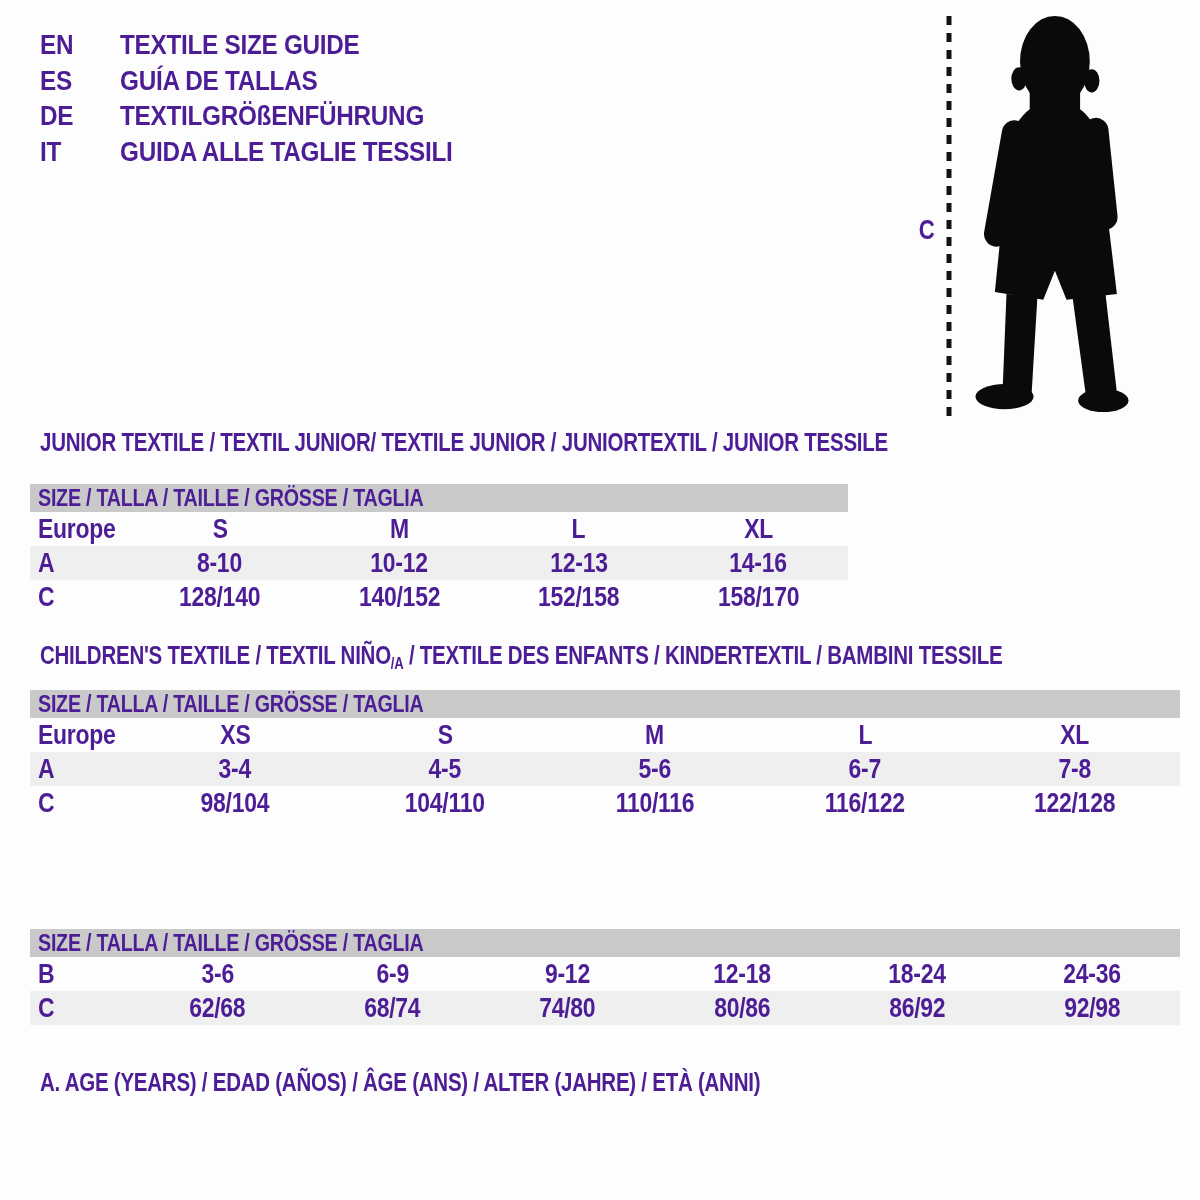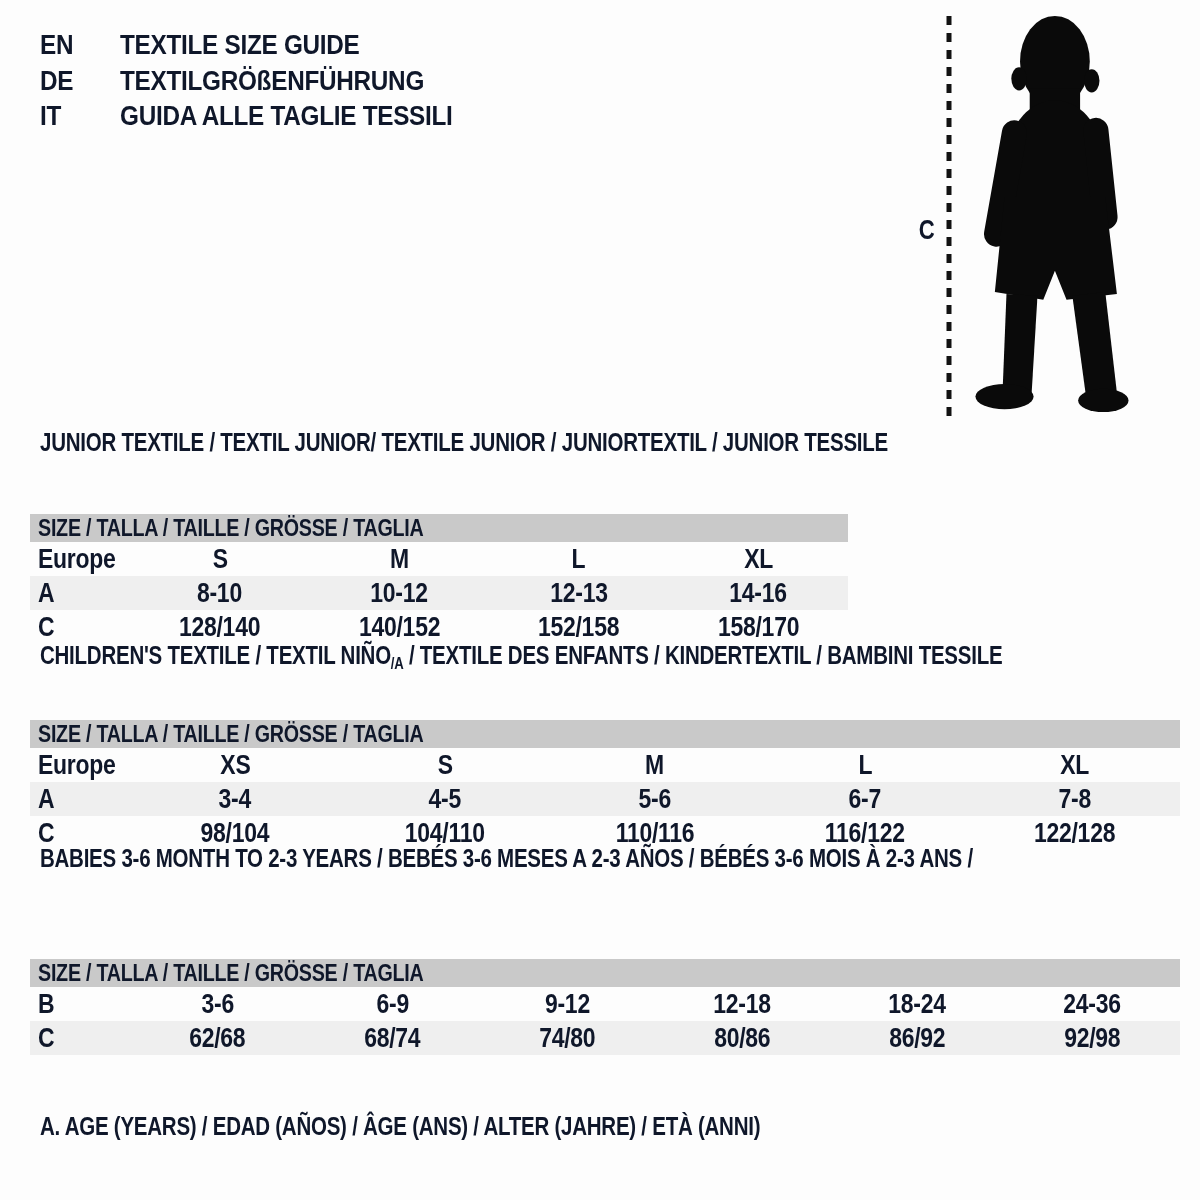--- a/index.html
+++ b/index.html
@@ -1,21 +1,21 @@
 <!DOCTYPE html>
 <html><head>
 <meta charset="utf-8">
 <style>
   html,body { margin:0; padding:0; }
   .page {
     position: relative;
     width: 1200px;
     height: 1200px;
     background: #fdfdfd;
-    color: #0f172a;
+    color: #4c1d95;
     font-family: "Liberation Sans", sans-serif;
     font-weight: bold;
     overflow: hidden;
   }
   
   .cx  { display:inline-block; transform:scaleX(.82); transform-origin:0 50%; white-space:nowrap; letter-spacing:-.3px; }
   .cxc { display:inline-block; transform:scaleX(.82); transform-origin:50% 50%; white-space:nowrap; letter-spacing:-.3px; }
 
   
   .languages { position:absolute; left:40px; top:28px; }
@@ -36,41 +36,45 @@
   .title-babies   { top:840px; line-height:37px; }
 
   
   .tbl-wrap { position:absolute; left:30px; }
   .wrap-junior   { top:484px; width:818px; }
   .wrap-children { top:690px; width:1150px; }
   .wrap-babies   { top:929px; width:1150px; }
   .size-header {
     height:28px; background:#c9c9c9;
     display:flex; align-items:center;
-    padding-left:8px; font-size:24px;margin-top:30px;
+    padding-left:8px; font-size:24px;
   }
   table.t { border-collapse:collapse; table-layout:fixed; width:100%; }
   table.t td { height:34px; padding:0; text-align:center; font-size:28px; font-weight:bold; vertical-align:middle; }
   table.t td.lbl { text-align:left; padding-left:8px; }
   col.col-label { width:100px; }
   tr.alt { background:#efefef; }
 
   
-  .legend { position:absolute; left:40px; top:1064px;margin-top:44px; }
+  .legend { position:absolute; left:40px; top:1064px; }
   .legend-row { line-height:37px; font-size:25px; }
 </style>
 </head>
 <body>
 
 <div class="page">
 
   <div class="languages">
     <div class="lang-row">
       <span class="lang-code"><span class="cx">EN</span></span>
       <span class="cx">TEXTILE SIZE GUIDE</span>
+    </div>
+    <div class="lang-row">
+      <span class="lang-code"><span class="cx">ES</span></span>
+      <span class="cx">GUÍA DE TALLAS</span>
     </div>
     <div class="lang-row">
       <span class="lang-code"><span class="cx">DE</span></span>
       <span class="cx">TEXTILGRÖßENFÜHRUNG</span>
     </div>
     <div class="lang-row">
       <span class="lang-code"><span class="cx">IT</span></span>
       <span class="cx">GUIDA ALLE TAGLIE TESSILI</span>
     </div>
   </div>
@@ -179,21 +183,20 @@
         <td><span class="cxc">104/110</span></td>
         <td><span class="cxc">110/116</span></td>
         <td><span class="cxc">116/122</span></td>
         <td><span class="cxc">122/128</span></td>
       </tr>
     </tbody>
       </table>
   </div>
 
   <div class="sec-title title-babies">
-    <div><span class="cx">BABIES 3-6 MONTH TO 2-3 YEARS / BEBÉS 3-6 MESES A 2-3 AÑOS / BÉBÉS 3-6 MOIS À 2-3 ANS /</span></div>
   </div>
   <div class="tbl-wrap wrap-babies">
     <div class="size-header">
       <span class="cx">SIZE / TALLA / TAILLE / GRÖSSE / TAGLIA</span>
     </div>
     <table class="t">
       <colgroup>
           <col class="col-label">
           <col>
           <col>

